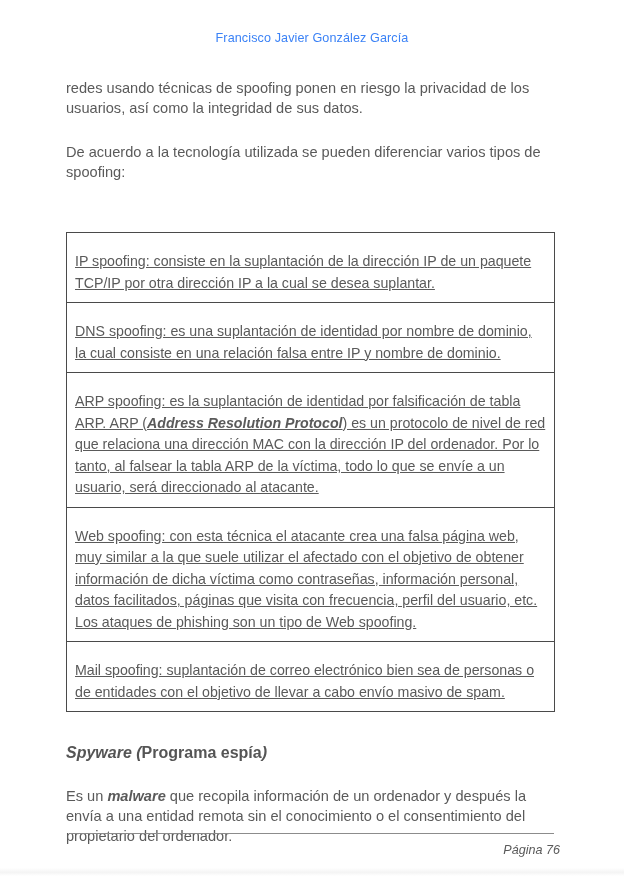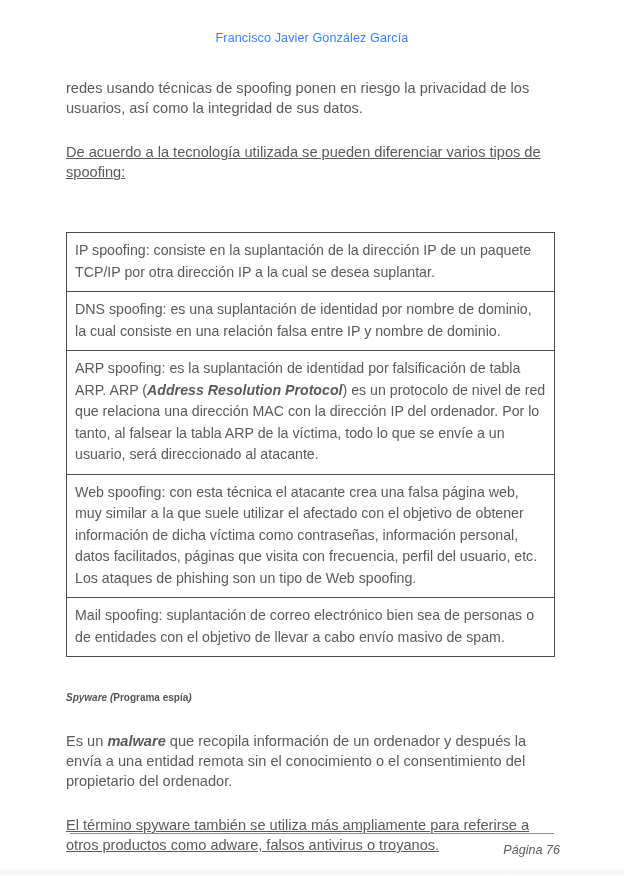--- a/index.html
+++ b/index.html
@@ -49,42 +49,42 @@
     width: 489px;
   }
   p.body-par {
     margin: 0 0 24px 0;
     font-size: 14.6px;
     line-height: 20px;
     color: #5a5a5a;
   }
   p.body-par.tight {
     margin-bottom: 0;
-    text-decoration: underline;
   }
   .spacer-before-table {
     height: 50px;
   }
   table.spoof-table {
     border-collapse: collapse;
     width: 489px;
     table-layout: fixed;
     margin: 0;
   }
   table.spoof-table td {
     border: 1.3px solid #4a4a4a;
-    padding: 7px 8px 8px 8px;
+    padding: 18px 8px 8px 8px;
     font-size: 14.2px;
     line-height: 21.5px;
     color: #5a5a5a;
     vertical-align: top;
+    text-decoration: underline;
   }
   h2.section-heading {
     margin: 30px 0 0 0;
-    font-size: 10px;
+    font-size: 16px;
     line-height: 22px;
     font-weight: bold;
     font-style: italic;
     color: #555555;
   }
   h2.section-heading .upright {
     font-style: normal;
   }
   .after-heading-gap {
     height: 22px;

